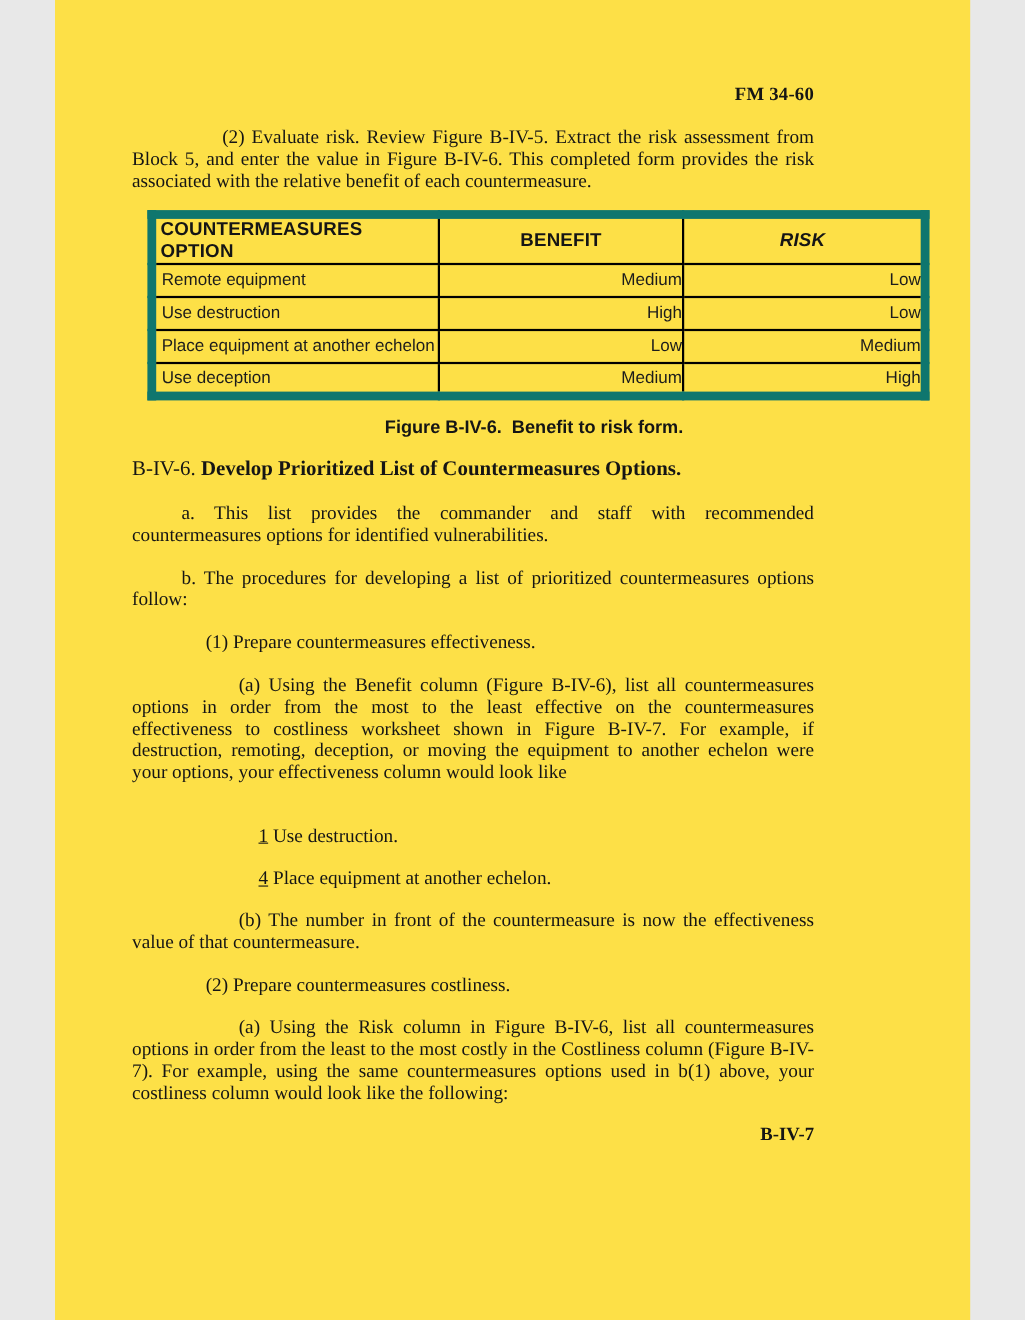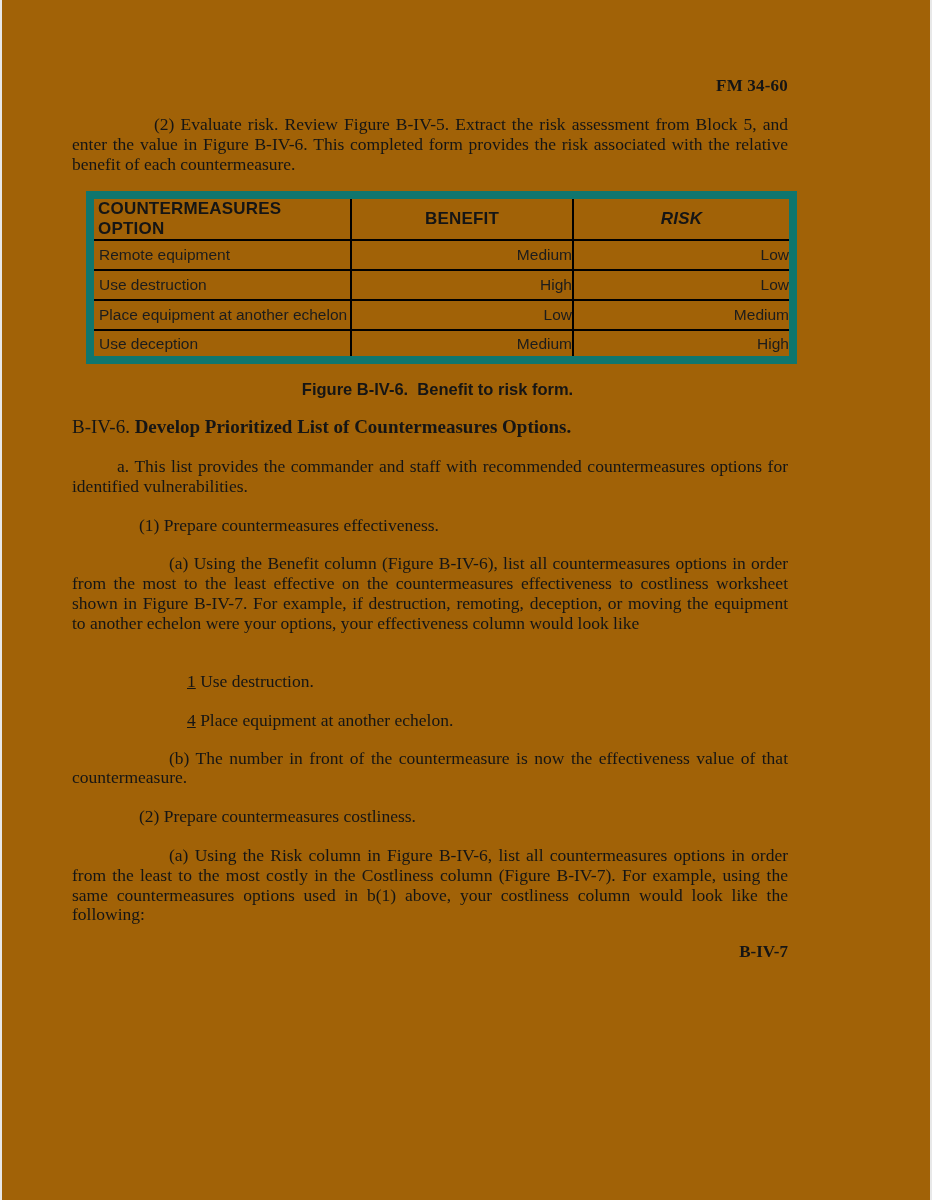--- a/index.html
+++ b/index.html
@@ -1,23 +1,23 @@
 <!DOCTYPE html>
 <html><head>
 <meta charset="utf-8">
 <title>FM 34-60 — B-IV-7</title>
 <style>
   * { margin: 0; padding: 0; box-sizing: border-box; }
   html, body { background: #e8e8e8; }
   .page {
     position: relative;
-    width: 928px;
+    width: 832px;
     height: 1200px;
     margin: 0 auto;
-    background: #a16207;
+    background: #fde047;
     color: #151515;
     font-family: "Liberation Serif", serif;
     font-size: 17.5px;
     line-height: 19.8px;
     padding: 76px 142px 0 70px;
     overflow: hidden;
   }
   .hdr {
     text-align: right;
     font-weight: bold;
@@ -139,20 +139,21 @@
       </tr>
     </tbody>
   </table>
 
   <div class="caption">Figure B-IV-6.  Benefit to risk form.</div>
 
   <h2 class="heading"><span class="h-num">B-IV-6.</span> <span class="h-title">Develop Prioritized List of Countermeasures Options.</span></h2>
 
   <p class="body ind-45">a. This list provides the commander and staff with recommended countermeasures options for identified vulnerabilities.</p>
 
+  <p class="body ind-45 mt-18">b. The procedures for developing a list of prioritized countermeasures options follow:</p>
 
   <p class="body ind-67">(1) Prepare countermeasures effectiveness.</p>
 
   <p class="body ind-97">(a) Using the Benefit column (Figure B-IV-6), list all countermeasures options in order from the most to the least effective on the countermeasures effectiveness to costliness worksheet shown in Figure B-IV-7. For example, if destruction, remoting, deception, or moving the equipment to another echelon were your options, your effectiveness column would look like</p>
 
   <div class="cm-list">
     <div class="cm-item"><span class="list-num">1</span> <span>Use destruction.</span></div>
     <div class="cm-item"><span class="list-num">4</span> <span>Place equipment at another echelon.</span></div>
   </div>
 

